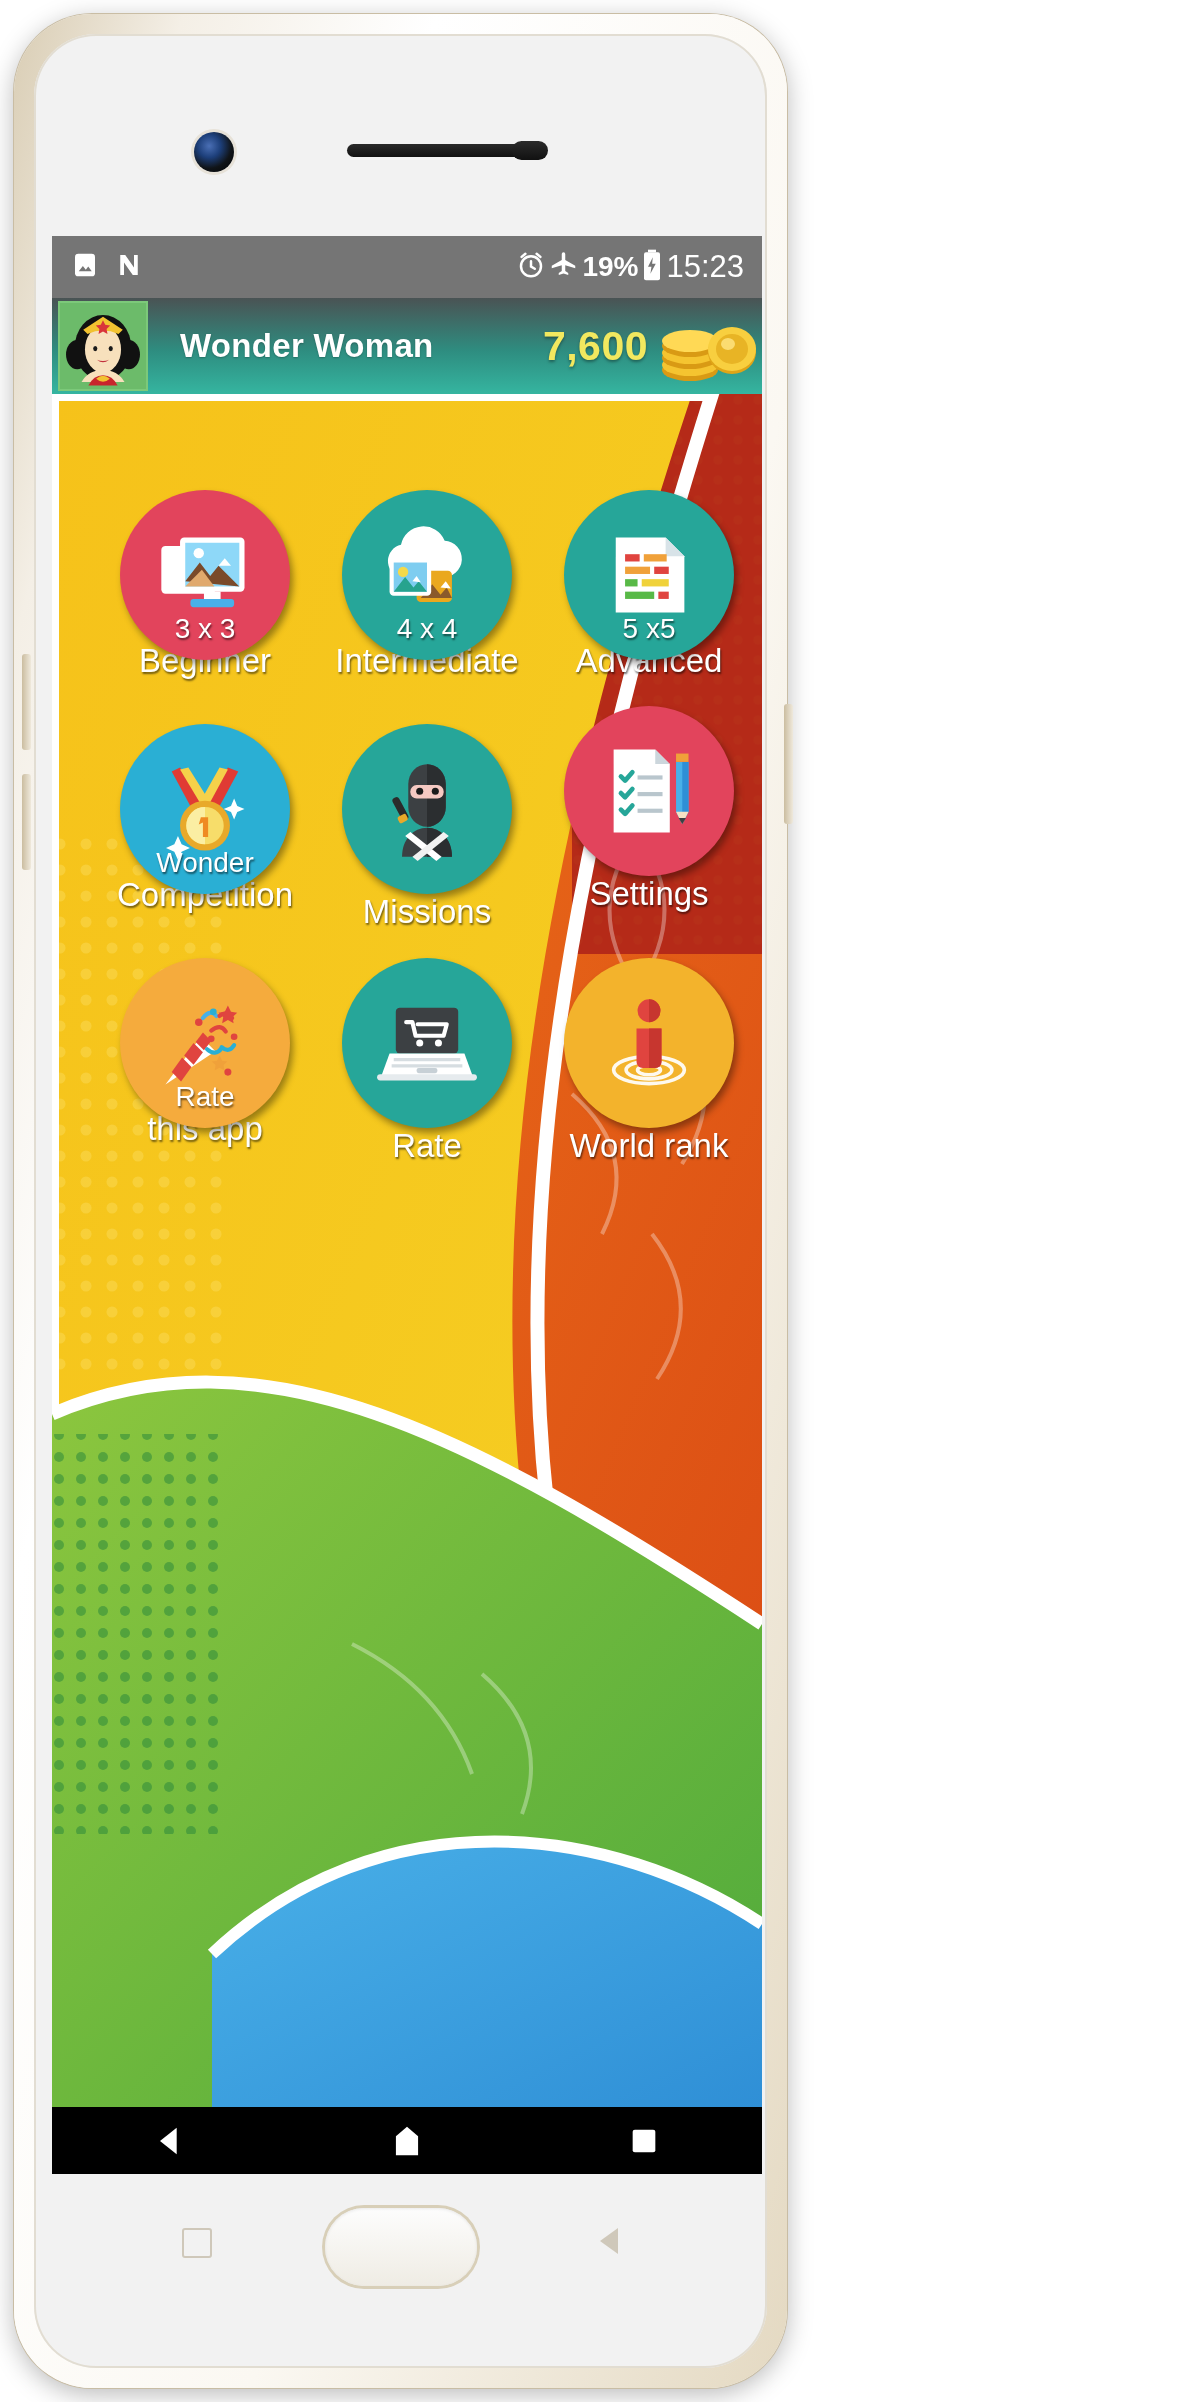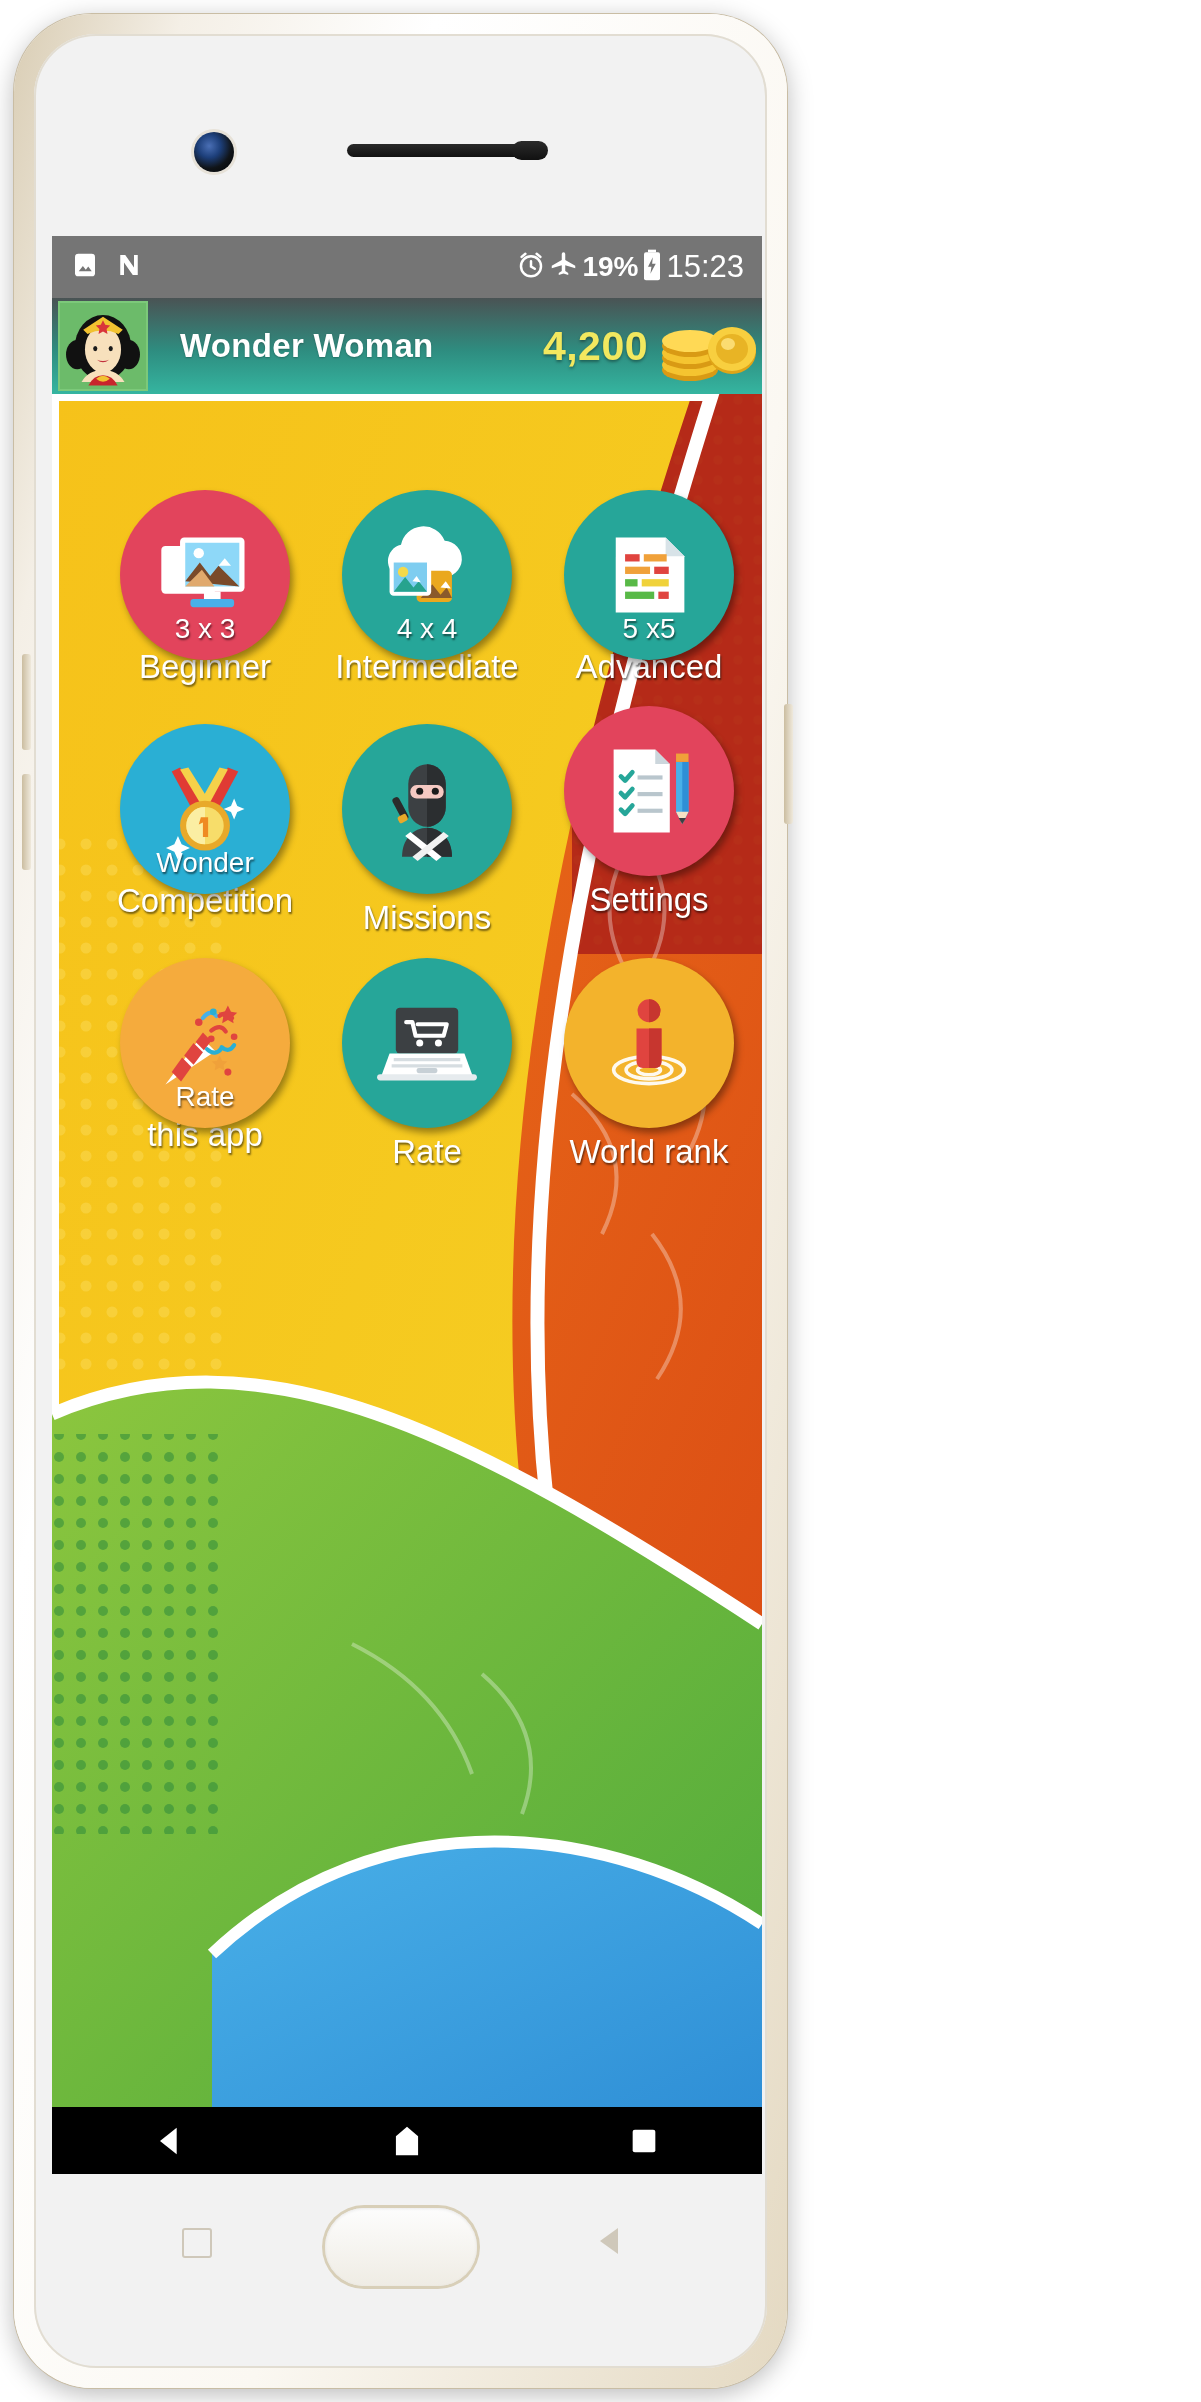--- a/index.html
+++ b/index.html
@@ -59,21 +59,21 @@
   
   #app-body{position:relative;height:1713px;overflow:hidden;background:#f6c21a;}
   #bg-art{position:absolute;inset:0;}
 
   #tile-grid{position:absolute;left:0;top:0;width:710px;height:1713px;}
   .tile{position:absolute;width:206px;text-align:center;}
   .tile-circle{width:170px;height:170px;border-radius:50%;margin:0 auto;position:relative;
      box-shadow:3px 5px 7px rgba(0,0,0,.38);display:flex;align-items:center;justify-content:center;}
   .tile-sub{font-size:28px;color:#fff;font-weight:400;margin-top:-46px;position:relative;z-index:3;
      text-shadow:1px 2px 2px rgba(0,0,0,.55);line-height:1.05;}
-  .tile-label{font-size:33px;color:#fff;font-weight:400;margin-top:6px;line-height:1.12;
+  .tile-label{font-size:33px;color:#fff;font-weight:400;line-height:1.12;
      text-shadow:1px 2px 2px rgba(0,0,0,.55);}
   .tile-icon{width:104px;height:104px;position:relative;}
 
   
   #nav-bar{position:relative;height:67px;background:#000;display:flex;align-items:center;justify-content:space-around;}
   .nav-btn{width:120px;height:67px;display:flex;align-items:center;justify-content:center;}
 
   
   #home-button{position:absolute;left:311px;top:2194px;width:152px;height:78px;border-radius:40px;
      background:linear-gradient(180deg,#fdfdfd,#efece4);
@@ -153,21 +153,21 @@
           <path d="M50 20l2.6 5.3 5.8.8-4.2 4.1 1 5.8-5.2-2.8-5.2 2.8 1-5.8-4.2-4.1 5.8-.8z" fill="#d9343a"></path>
           <ellipse cx="41" cy="53" rx="2.4" ry="3" fill="#1a1a1a"></ellipse>
           <ellipse cx="59" cy="53" rx="2.4" ry="3" fill="#1a1a1a"></ellipse>
           <path d="M43 66q7 6 14 0q-7 3-14 0z" fill="#c2303c"></path>
           <path d="M25 92q8-14 25-14t25 14z" fill="#f7e0bc"></path>
           <path d="M33 96q6-12 17-12t17 12z" fill="#c8252c"></path>
           <path d="M42 88q8-7 16 0q-8 7-16 0z" fill="#f2c230"></path>
         </svg>
       </div>
       <div id="player-name">Wonder Woman</div>
-      <div id="coin-count">4,200</div>
+      <div id="coin-count">7,600</div>
       <div id="coin-stack">
         <svg width="104" height="84" viewBox="0 0 104 84">
           <ellipse cx="34" cy="66" rx="28" ry="11" fill="#d99a14"></ellipse>
           <ellipse cx="34" cy="61" rx="28" ry="11" fill="#f5c430"></ellipse>
           <ellipse cx="34" cy="54" rx="28" ry="11" fill="#d99a14"></ellipse>
           <ellipse cx="34" cy="49" rx="28" ry="11" fill="#f5c430"></ellipse>
           <ellipse cx="34" cy="42" rx="28" ry="11" fill="#d99a14"></ellipse>
           <ellipse cx="34" cy="37" rx="28" ry="11" fill="#ffd955"></ellipse>
           <ellipse cx="76" cy="48" rx="24" ry="22" fill="#e0a517"></ellipse>
           <ellipse cx="76" cy="45" rx="24" ry="22" fill="#f8cf3f"></ellipse>

